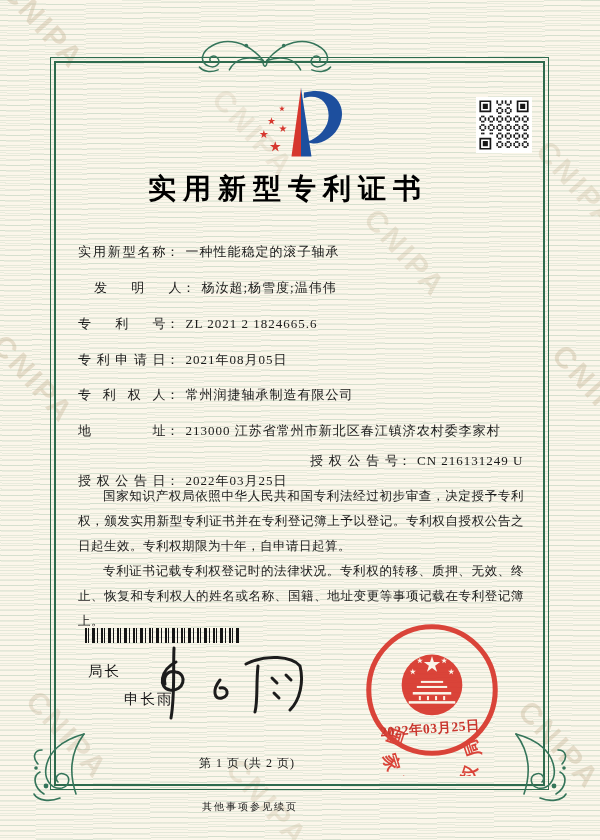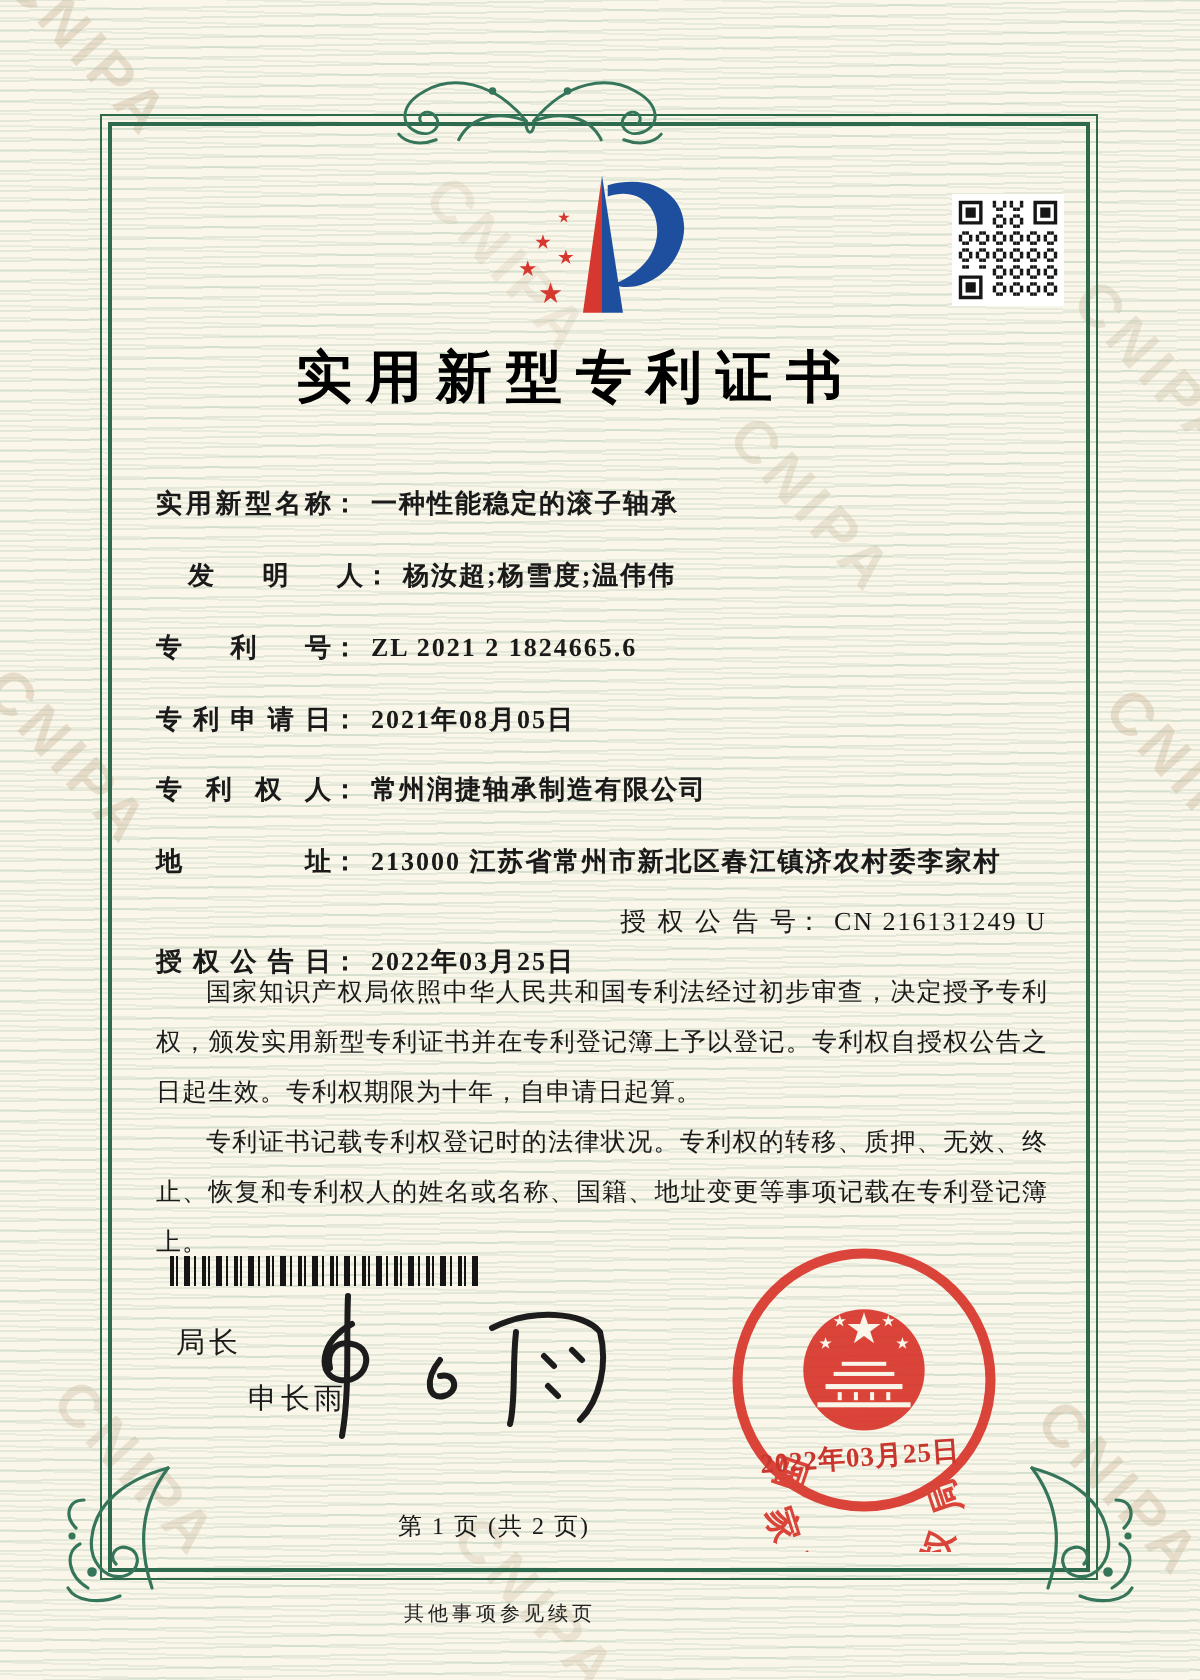--- a/index.html
+++ b/index.html
@@ -40,21 +40,21 @@
 
   .cert-no{position:absolute;left:78px;top:95px;font-size:13px;letter-spacing:1px;}
   .logo{position:absolute;left:247px;top:84px;width:108px;height:80px;}
   .qr{position:absolute;left:476px;top:97px;width:56px;height:56px;}
 
   .title{
     position:absolute;left:0;top:170px;width:576px;text-align:center;
     font-size:28px;font-weight:bold;letter-spacing:7px;color:#000;
   }
 
-  .frow{position:absolute;left:78px;font-size:13px;letter-spacing:0.5px;white-space:nowrap;font-weight:bold;}
+  .frow{position:absolute;left:78px;font-size:13px;letter-spacing:0.5px;white-space:nowrap;}
   .flabel{display:inline-block;width:88px;text-align:justify;text-align-last:justify;vertical-align:bottom;}
   .fcolon{display:inline-block;margin-right:6px;}
   .fvalue{letter-spacing:1px;}
   .r1{top:243px;} .r2{top:279px;margin-left:16px;} .r3{top:315px;} .r4{top:351px;}
   .r5{top:386px;} .r6{top:422px;} .r7{top:440px;margin-top:32px;}
   .grant-no{position:absolute;left:310px;top:452px;font-size:13px;white-space:nowrap;}
 
   .bodytext{
     position:absolute;left:78px;top:484px;width:446px;
     font-size:12.5px;line-height:25px;text-align:justify;letter-spacing:0.5px;

